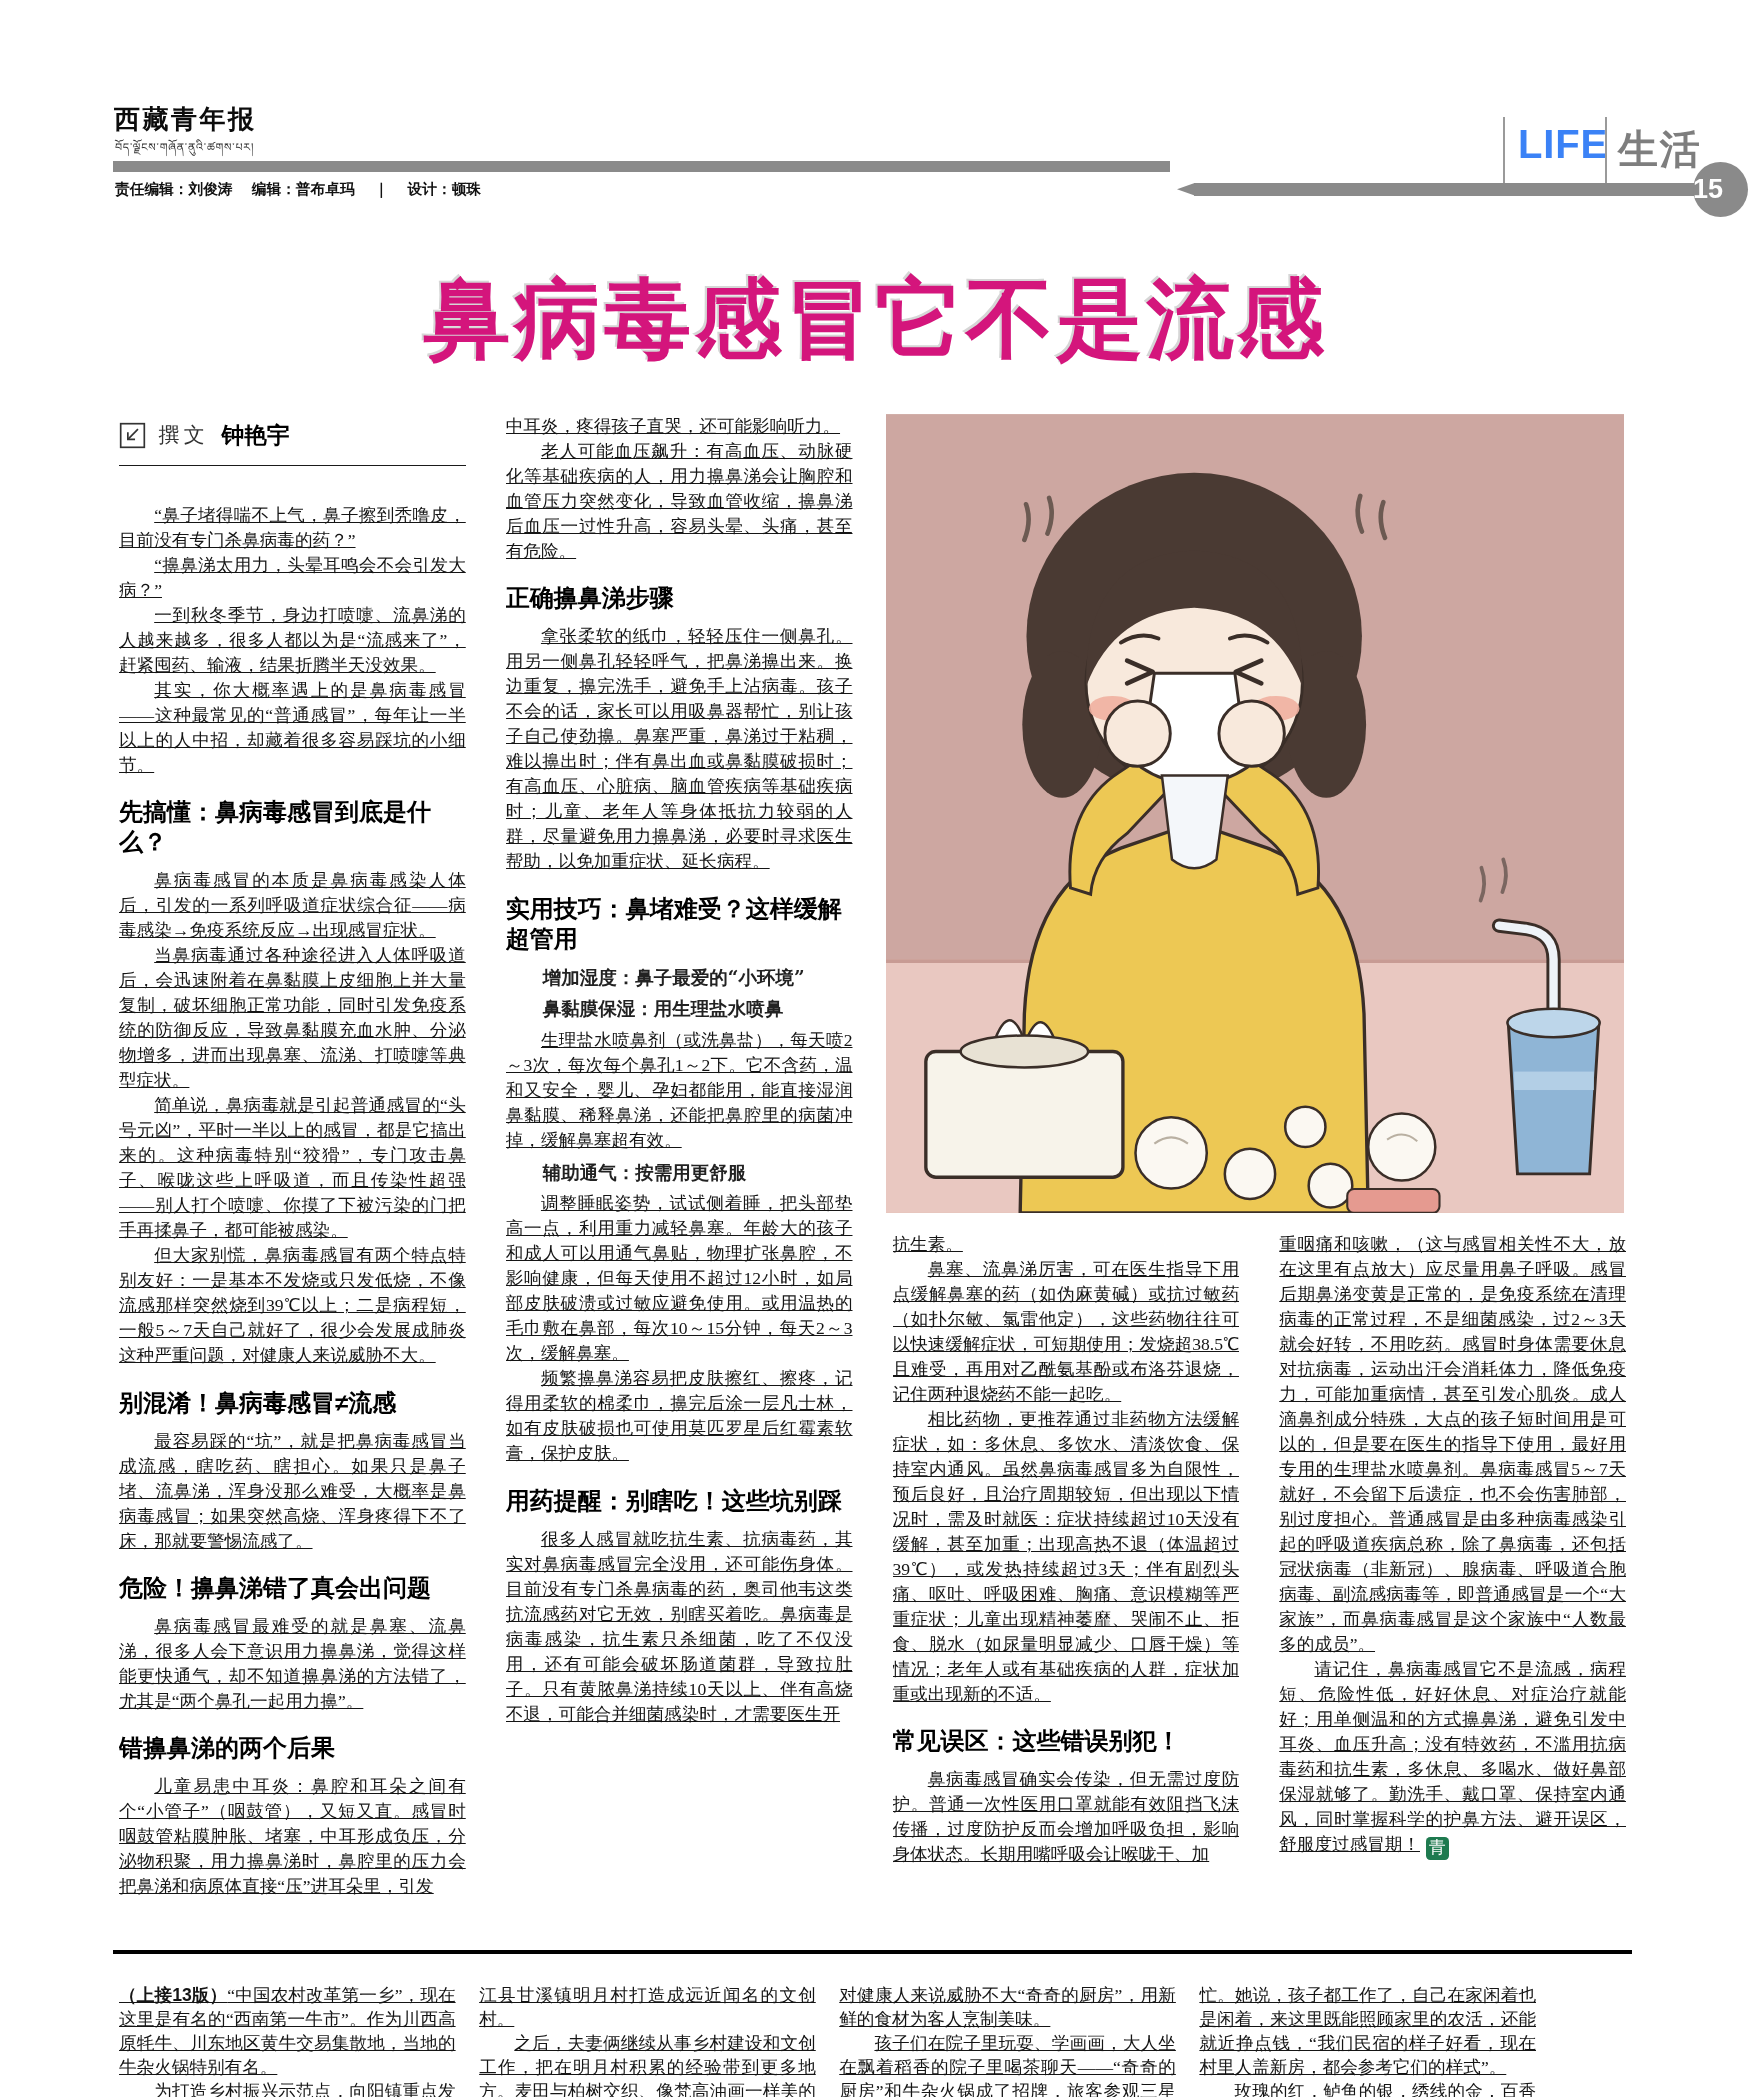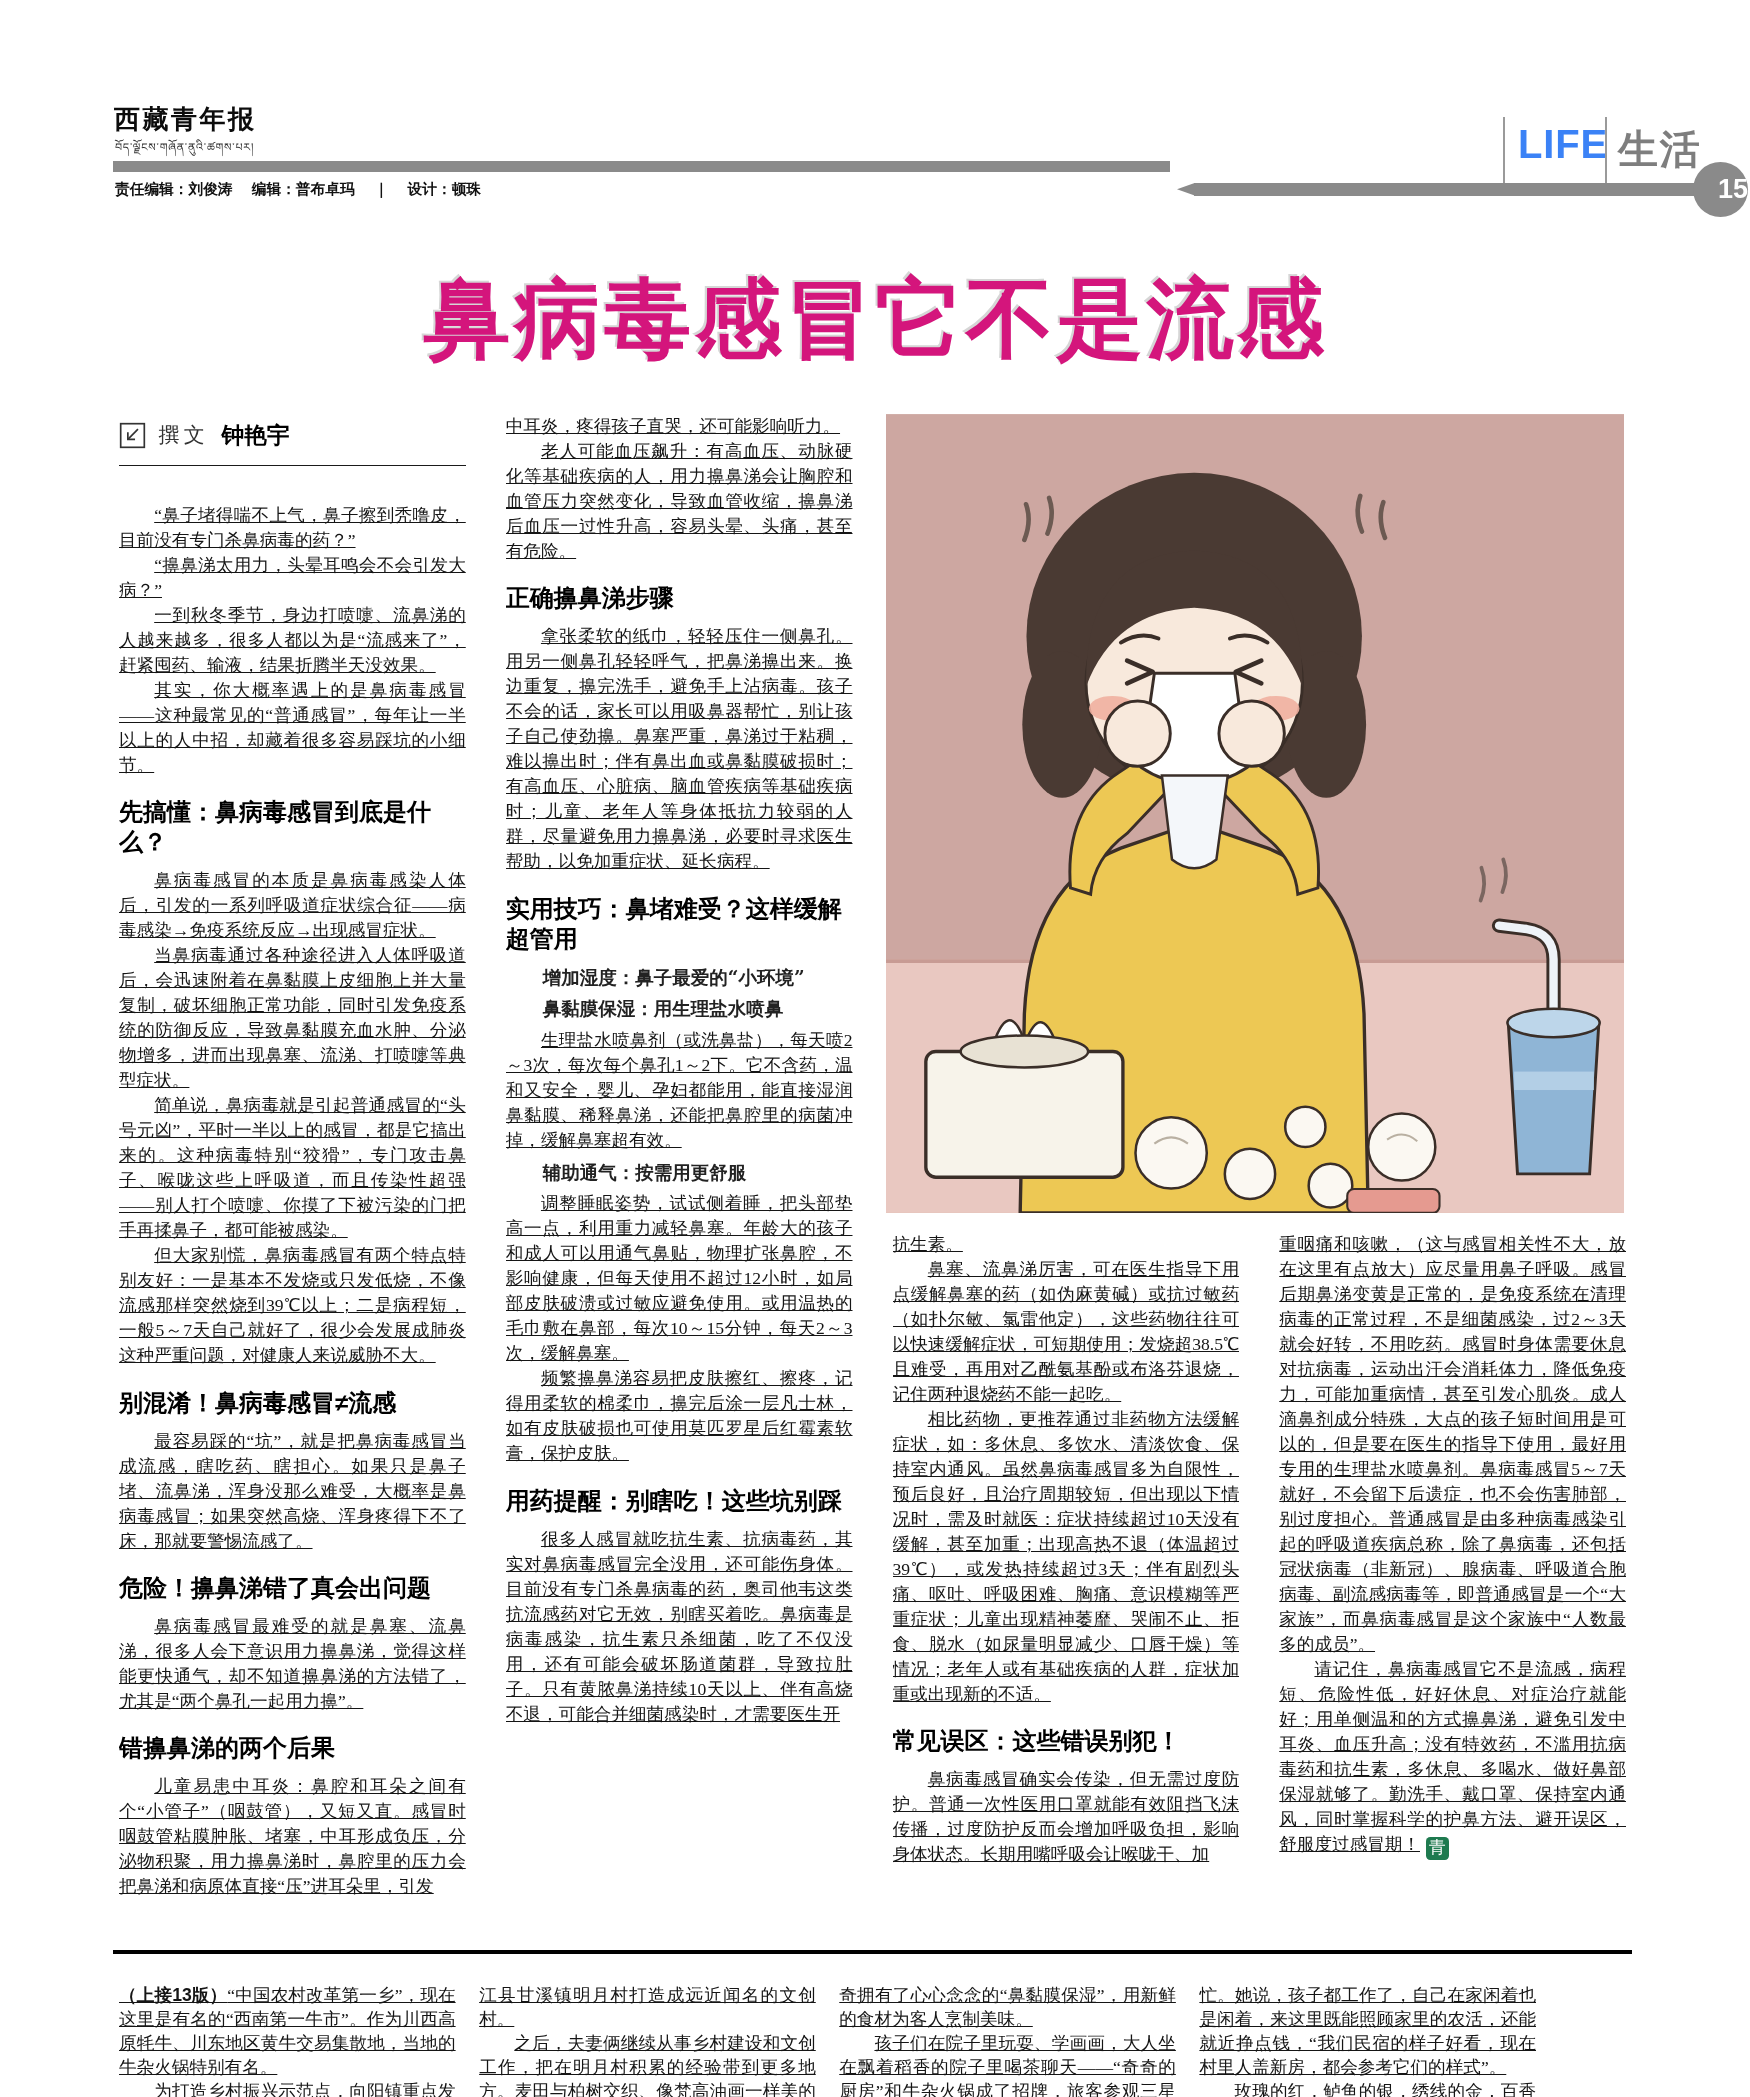--- a/index.html
+++ b/index.html
@@ -19,21 +19,21 @@
   #vline1{left:1503px;top:117px;height:76px;}
   #vline2{left:1605px;top:117px;height:76px;}
   #section-en{left:1518px;top:122px;font-size:40px;color:#3b82f6;
        font-family:"Liberation Sans", sans-serif;font-weight:600;letter-spacing:0.8px;}
   #section-cn{left:1618px;top:122px;font-size:40px;color:#7e7e7e;
        font-family:"Liberation Sans", sans-serif;font-weight:700;letter-spacing:1.7px;}
   #bar-right{left:1194px;top:183px;width:516px;height:12.6px;background:#8a8a8a;}
   #bar-right-tip{left:1177px;top:183px;width:17.6px;height:12.6px;background:#8a8a8a;
        clip-path:polygon(100% 0,100% 100%,0 50%);}
   #page-circle{left:1693px;top:162px;width:55px;height:55px;border-radius:50%;
-       background:#8a8a8a;color:#fff;text-align:right;line-height:55px;
+       background:#8a8a8a;color:#fff;text-align:left;line-height:55px;
        font-family:"Liberation Sans", sans-serif;font-size:27px;font-weight:800;}
 
   
   #main-title{left:119px;top:261px;width:1513px;text-align:center;
        font-family:"Liberation Sans", sans-serif;font-weight:900;font-size:87px;
        letter-spacing:3.4px;color:#d4157c;text-shadow:-2.1px -2.5px 0 #d6d6d6;white-space:nowrap;}
 
   
   #main-grid{left:119px;top:414px;width:1507px;height:1531px;display:grid;
        grid-template-columns:repeat(4,1fr);column-gap:40px;}
@@ -229,21 +229,21 @@
       </div>
     </div>
   <div class="col">
       <div>
         <p class="body noind">江县甘溪镇明月村打造成远近闻名的文创村。</p>
         <p class="body">之后，夫妻俩继续从事乡村建设和文创工作，把在明月村积累的经验带到更多地方。麦田与柏树交织、像梵高油画一样美的高寿村，让夫妇俩留了下来。俩人租下村里两处农家院子和林盘，打造了镇上第一家以油画艺术为主题的民宿。</p>
       </div>
     </div>
   <div class="col">
       <div>
-        <p class="body noind">奇拥有了心心念念的“鼻黏膜保湿”，用新鲜的食材为客人烹制美味。</p>
+        <p class="body noind">对健康人来说威胁不大“奇奇的厨房”，用新鲜的食材为客人烹制美味。</p>
         <p class="body">孩子们在院子里玩耍、学画画，大人坐在飘着稻香的院子里喝茶聊天——“奇奇的厨房”和牛杂火锅成了招牌，旅客参观三星堆或自驾川藏线，这是个网红歇脚点。</p>
       </div>
     </div>
   <div class="col">
       <div>
         <p class="body noind">忙。她说，孩子都工作了，自己在家闲着也是闲着，来这里既能照顾家里的农活，还能就近挣点钱，“我们民宿的样子好看，现在村里人盖新房，都会参考它们的样式”。</p>
         <p class="body">玫瑰的红，鲈鱼的银，绣线的金，百香果的黄，油画的彩……这一切，不是画布上的想象，而是杨洋、陆定琪、陈奇连同万千新农人，一笔笔写在土地上的文章。正是这些看似寻常的颜色，共同调出了今日乡村最鲜活、最本真的底色。</p>
       </div>
     </div>
 </div>

